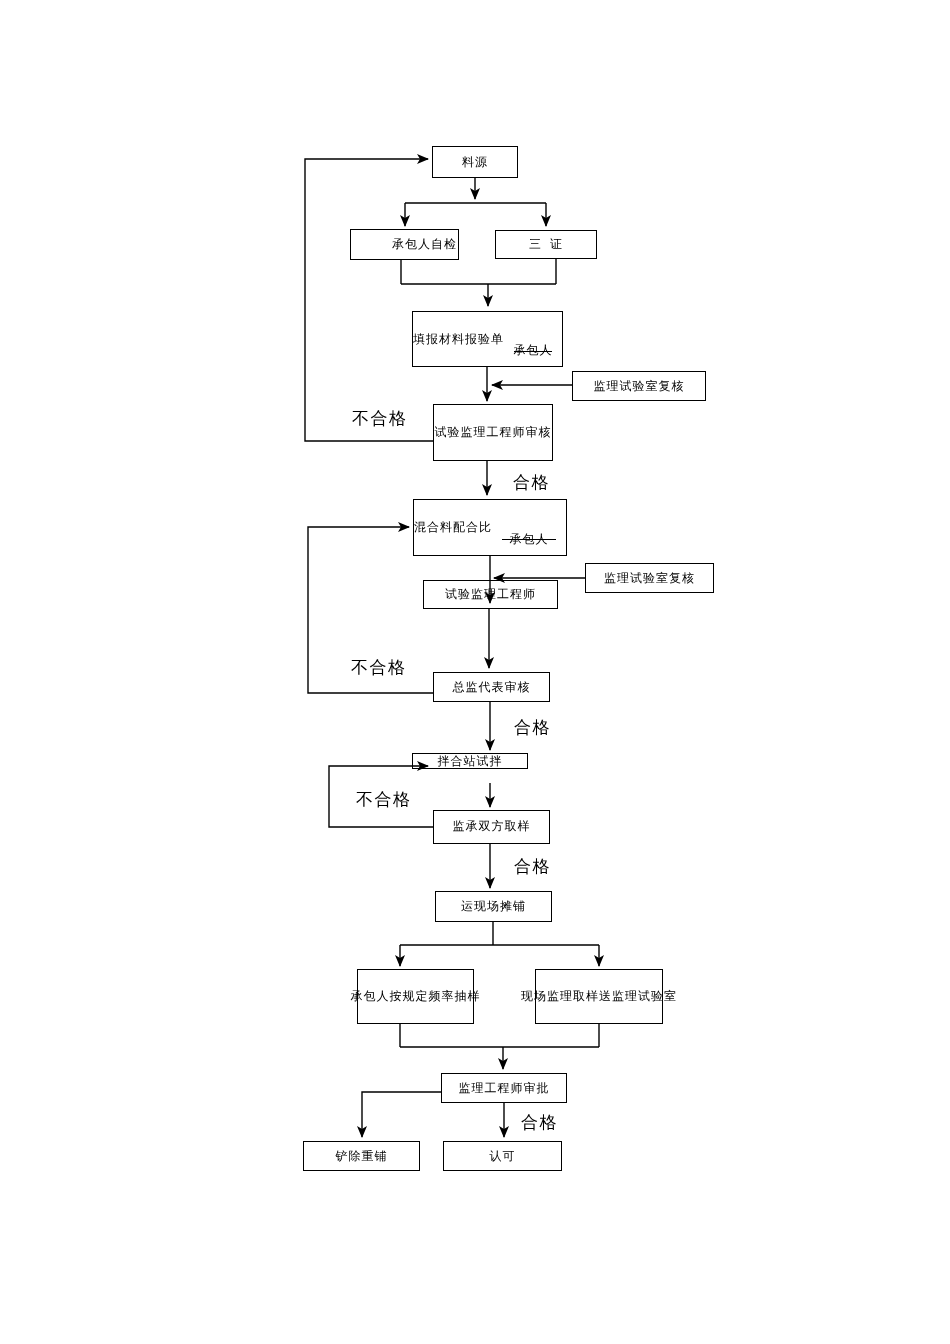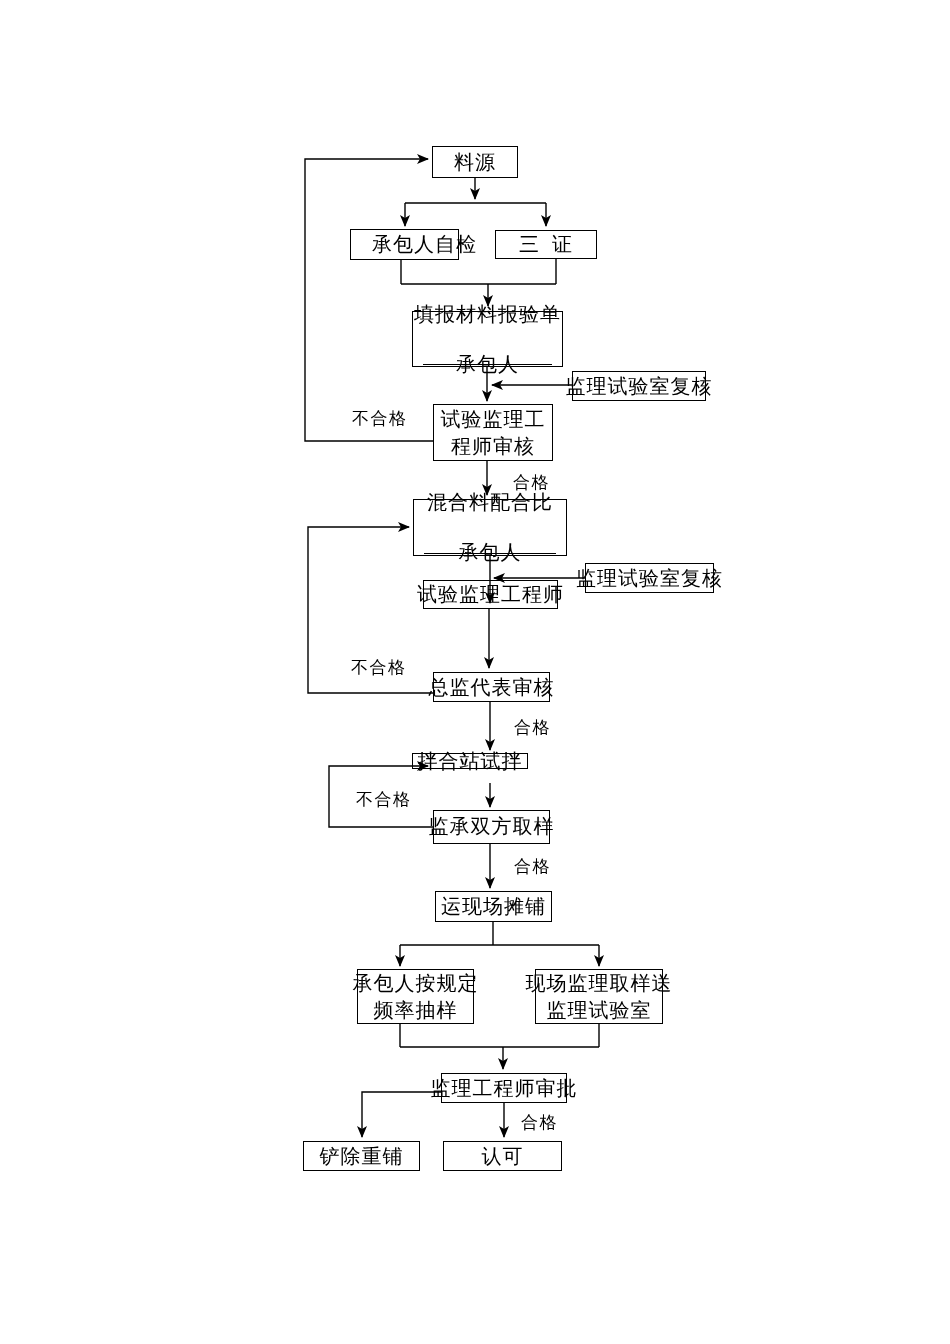--- a/index.html
+++ b/index.html
@@ -17,27 +17,27 @@
   }
   .node{
     position:absolute;
     box-sizing:border-box;
     border:1.5px solid #000000;
     background:transparent;
     display:flex;
     align-items:center;
     justify-content:center;
     text-align:center;
-    font-size:20px;
+    font-size:12px;
     letter-spacing:1px;
     line-height:1.35;
     white-space:pre;
     z-index:1;
   }
-  .node.two{flex-direction:column;}
+  .node.two{flex-direction:row;}
   .node .row2{position:relative;width:100%;display:flex;justify-content:center;margin-top:23px;}
   .node .strike{
     position:absolute;left:10px;right:10px;top:50%;
     border-top:1.4px solid #000000;
   }
   .node .row2 .txt{position:relative;}
   .elabel{
     position:absolute;
     font-size:17px;
     letter-spacing:1.5px;

